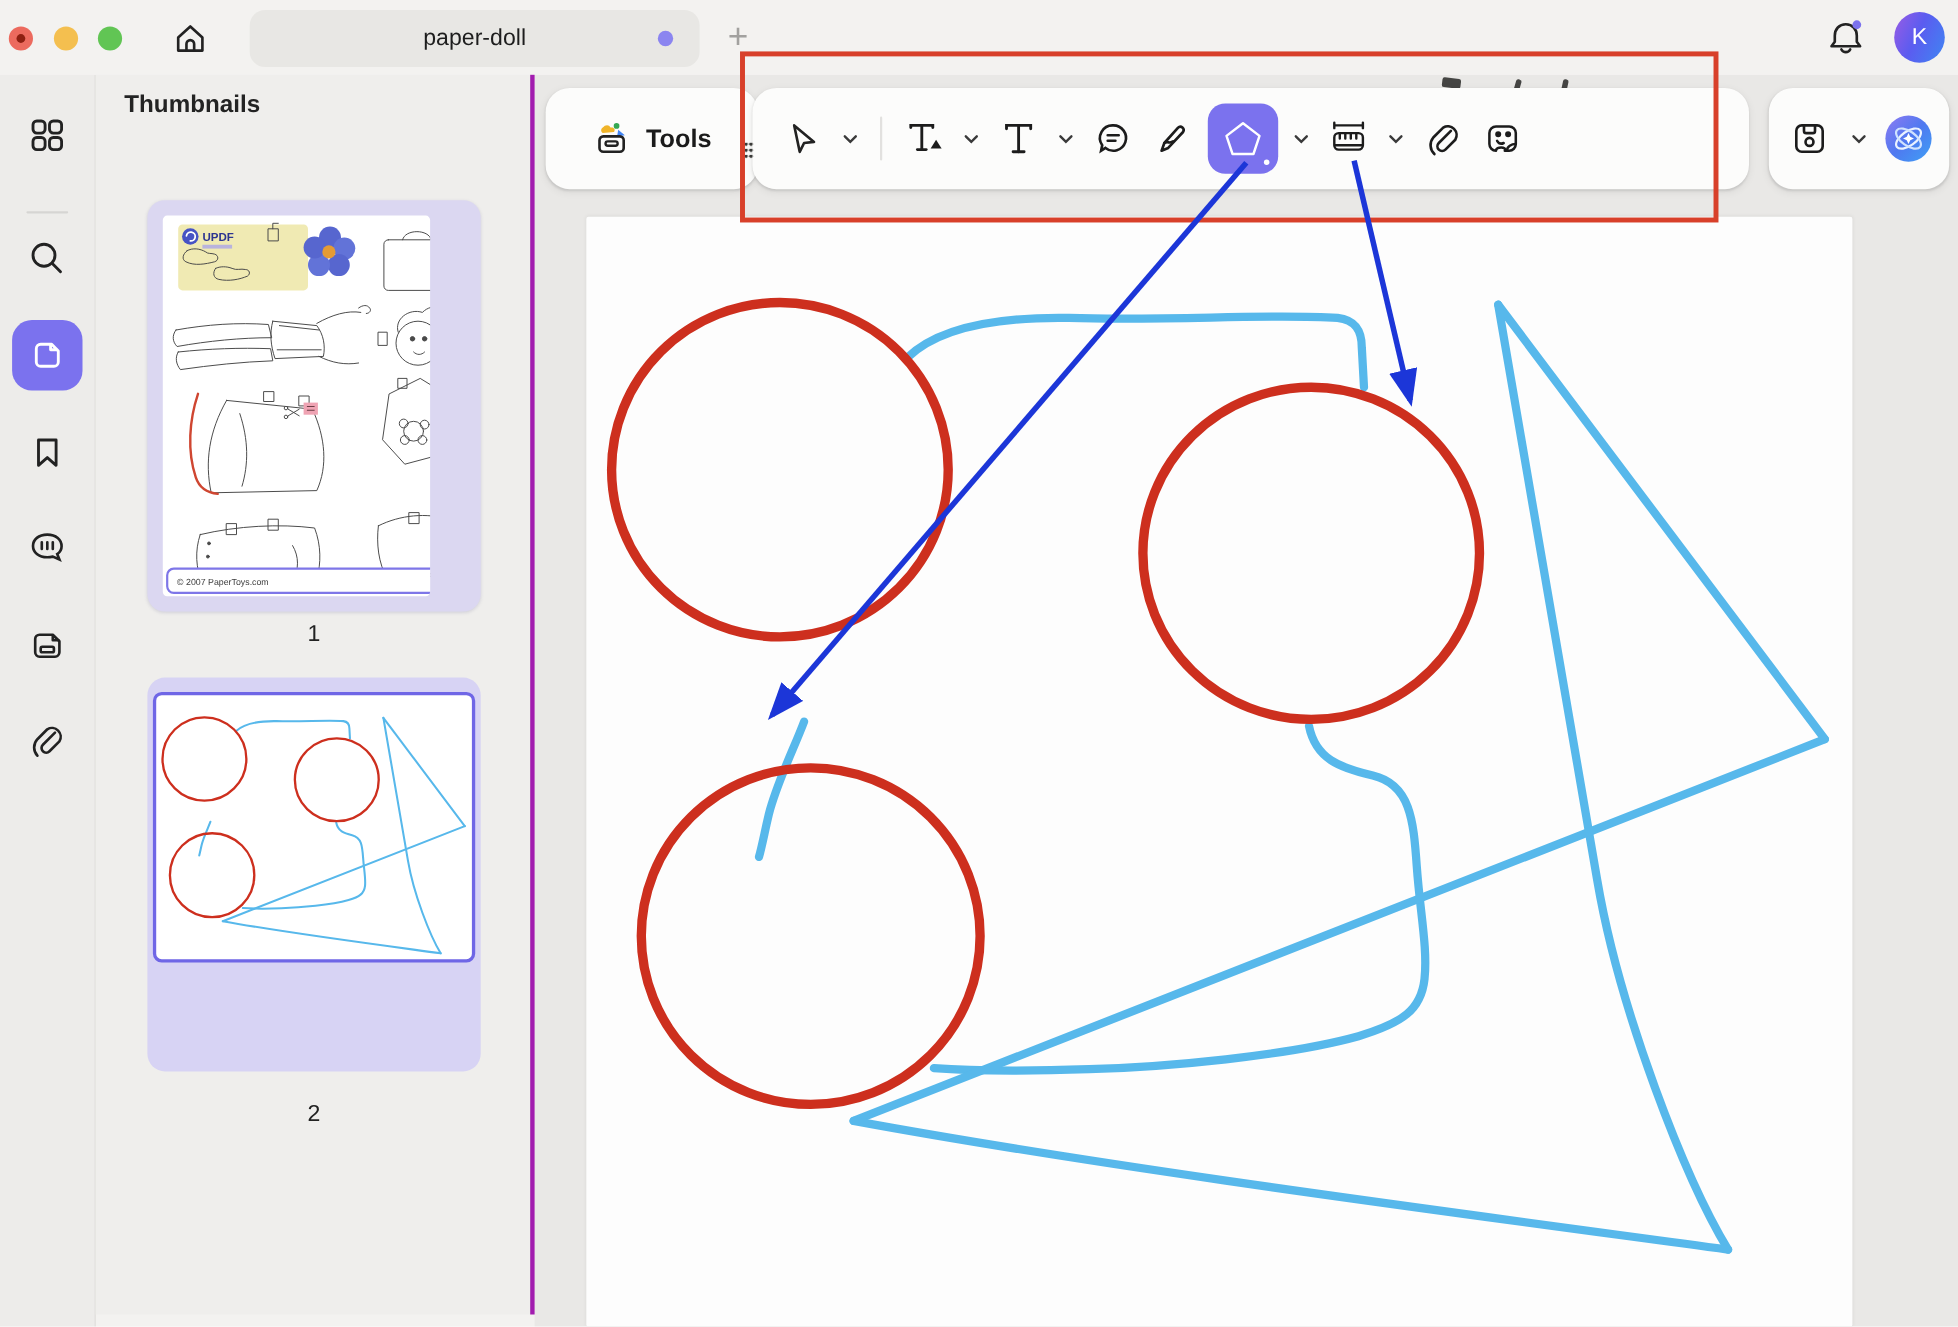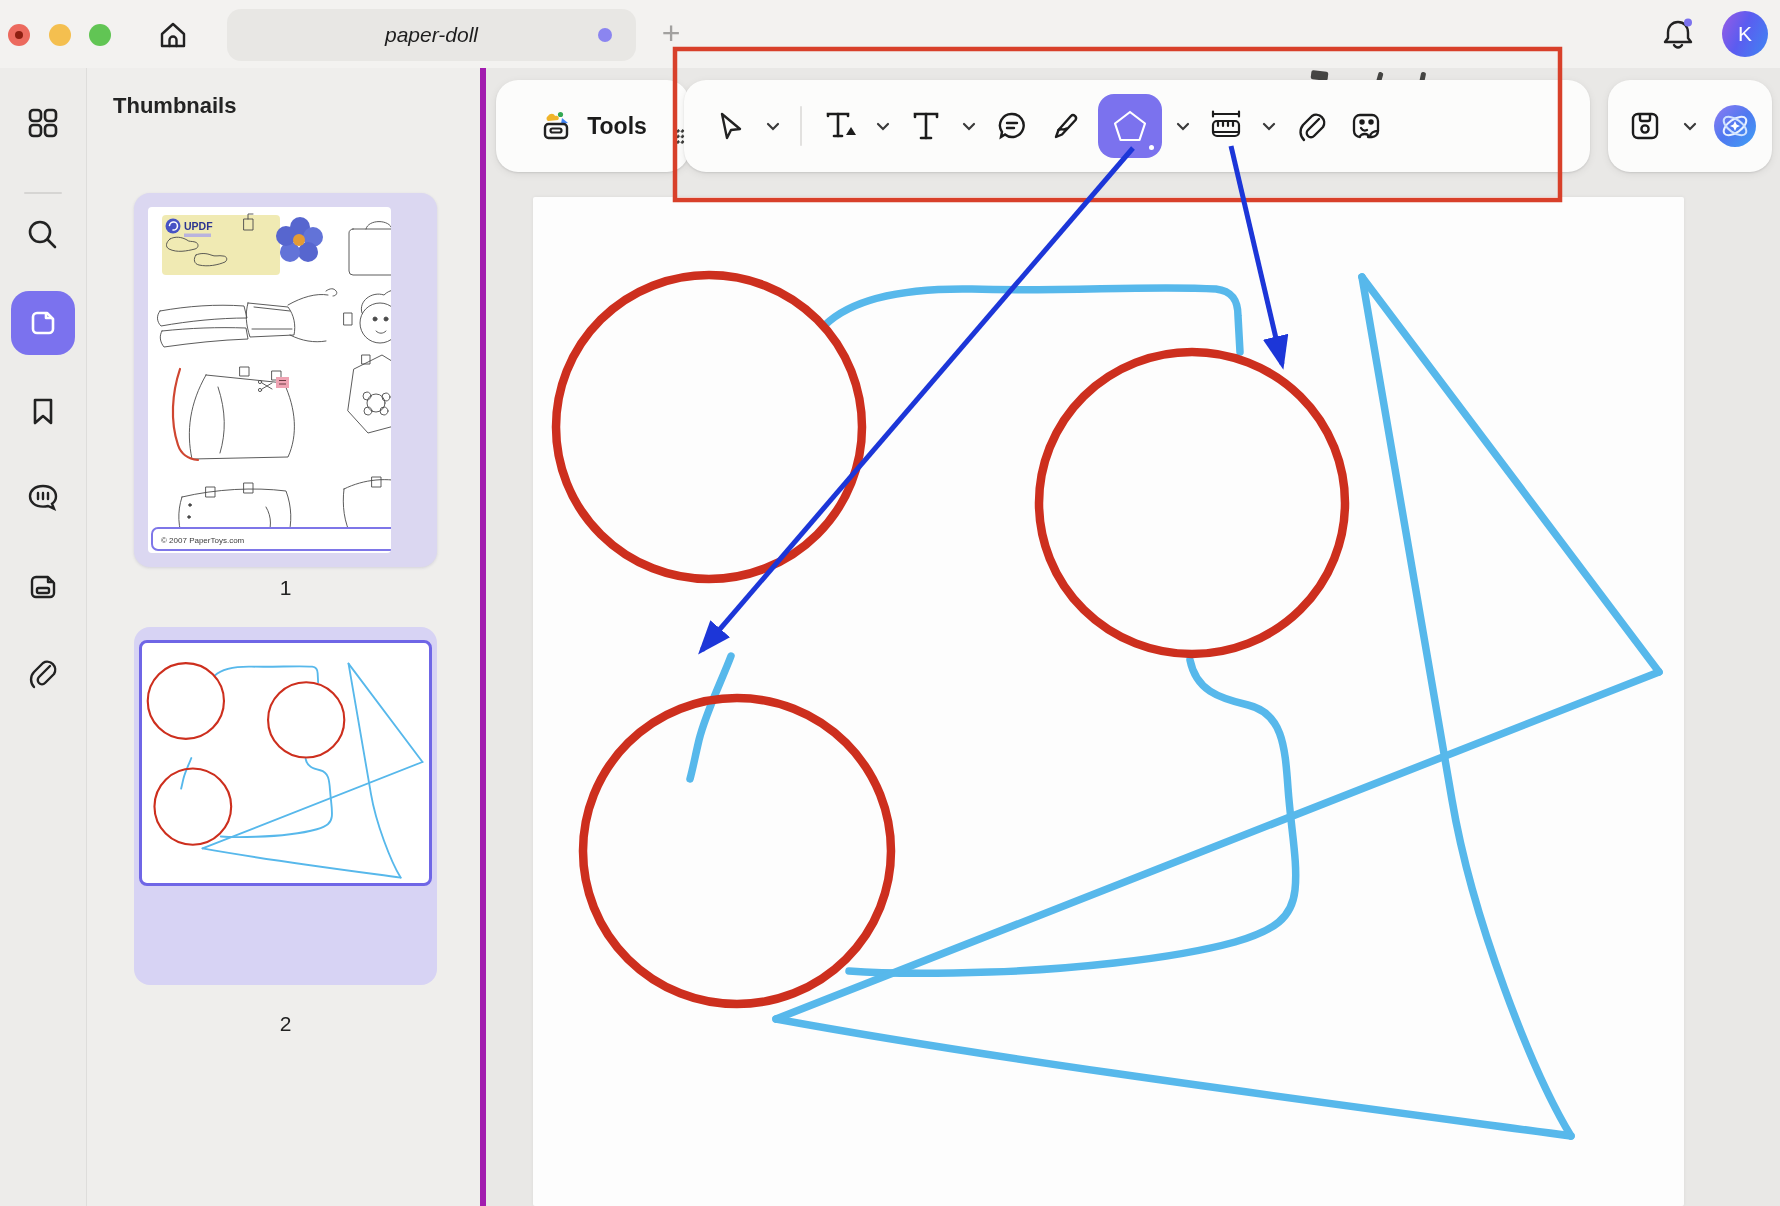--- a/index.html
+++ b/index.html
@@ -8,36 +8,36 @@
 
   
   .topbar { position:absolute; left:0; top:0; width:1780px; height:68px; background:#f3f2f0; z-index:20; }
   .traffic { position:absolute; top:24px; width:22px; height:22px; border-radius:50%; }
   .t-red   { left:8px;  background:#ec6a5e; }
   .t-red::after { content:""; position:absolute; left:7px; top:7px; width:8px; height:8px; border-radius:50%; background:#8e1f11; }
   .t-yel   { left:49px; background:#f4bf4f; }
   .t-grn   { left:89px; background:#61c554; }
   .home-btn { position:absolute; left:154px; top:16px; width:38px; height:38px; display:flex; align-items:center; justify-content:center; }
   .tab-pill { position:absolute; left:227px; top:9px; width:409px; height:52px; background:#e8e7e4; border-radius:14px; display:flex; align-items:center; justify-content:center; }
-  .tab-title { font-size:21px; color:#1e1e1e; font-weight:500;font-style:italic; }
+  .tab-title { font-size:21px; color:#1e1e1e; font-weight:500; }
   .tab-dot { position:absolute; right:24px; top:19px; width:14px; height:14px; border-radius:50%; background:#8b85f0; }
   .newtab { position:absolute; left:655px; top:18px; width:32px; height:32px; color:#a2a19f; font-size:32px; line-height:30px; text-align:center; font-weight:300; }
   .bell { position:absolute; left:1658px; top:14px; width:40px; height:40px; }
   .avatar { position:absolute; left:1722px; top:11px; width:46px; height:46px; border-radius:50%;
             background:linear-gradient(115deg,#9a5ce4 0%,#5b5cf0 45%,#3f86f2 100%);
             color:#fff; font-size:21px; display:flex; align-items:center; justify-content:center; }
 
   
   .rail { position:absolute; left:0; top:68px; width:87px; height:1138px; background:#edecea; border-right:1px solid #dedddb; z-index:15; }
   .rail-item { position:absolute; left:11px; width:64px; height:64px; border-radius:18px; display:flex; align-items:center; justify-content:center; }
   .rail-item.sel { background:#7b72ee; }
   .rail-div { position:absolute; left:24px; width:38px; height:2px; background:#d6d5d3; border-radius:1px; }
 
   
-  .panel { position:absolute; left:87px; top:68px; width:399px; height:1138px; background:#efeeec; border-right:6px solid #a21caf; z-index:15; }
+  .panel { position:absolute; left:87px; top:57px; width:399px; height:1138px; background:#efeeec; border-right:4px solid #a21caf; z-index:15; }
   .panel-title { position:absolute; left:26px; top:25px; font-size:22px; font-weight:700; color:#232323; }
   .thumb-card { position:absolute; left:47px; width:303px; border-radius:16px; background:#dbd7f1; }
   .card1 { top:125px; height:374px; box-shadow:0 1px 3px rgba(60,60,120,.15); }
   .card1 .pagewrap { position:absolute; left:14px; top:14px; width:243px; height:346px; background:#ffffff; border-radius:4px; overflow:hidden; }
   .card2 { top:559px; height:358px; background:#d7d3f4; }
   .card2 .pagewrap { position:absolute; left:5px; top:13px; width:293px; height:246px; background:#ffffff; border:3px solid #6f66e6; border-radius:8px; overflow:hidden; }
   .pagenum { position:absolute; width:303px; left:47px; text-align:center; font-size:21px; color:#222; }
   .num1 { top:508px; } .num2 { top:944px; }
 
   

